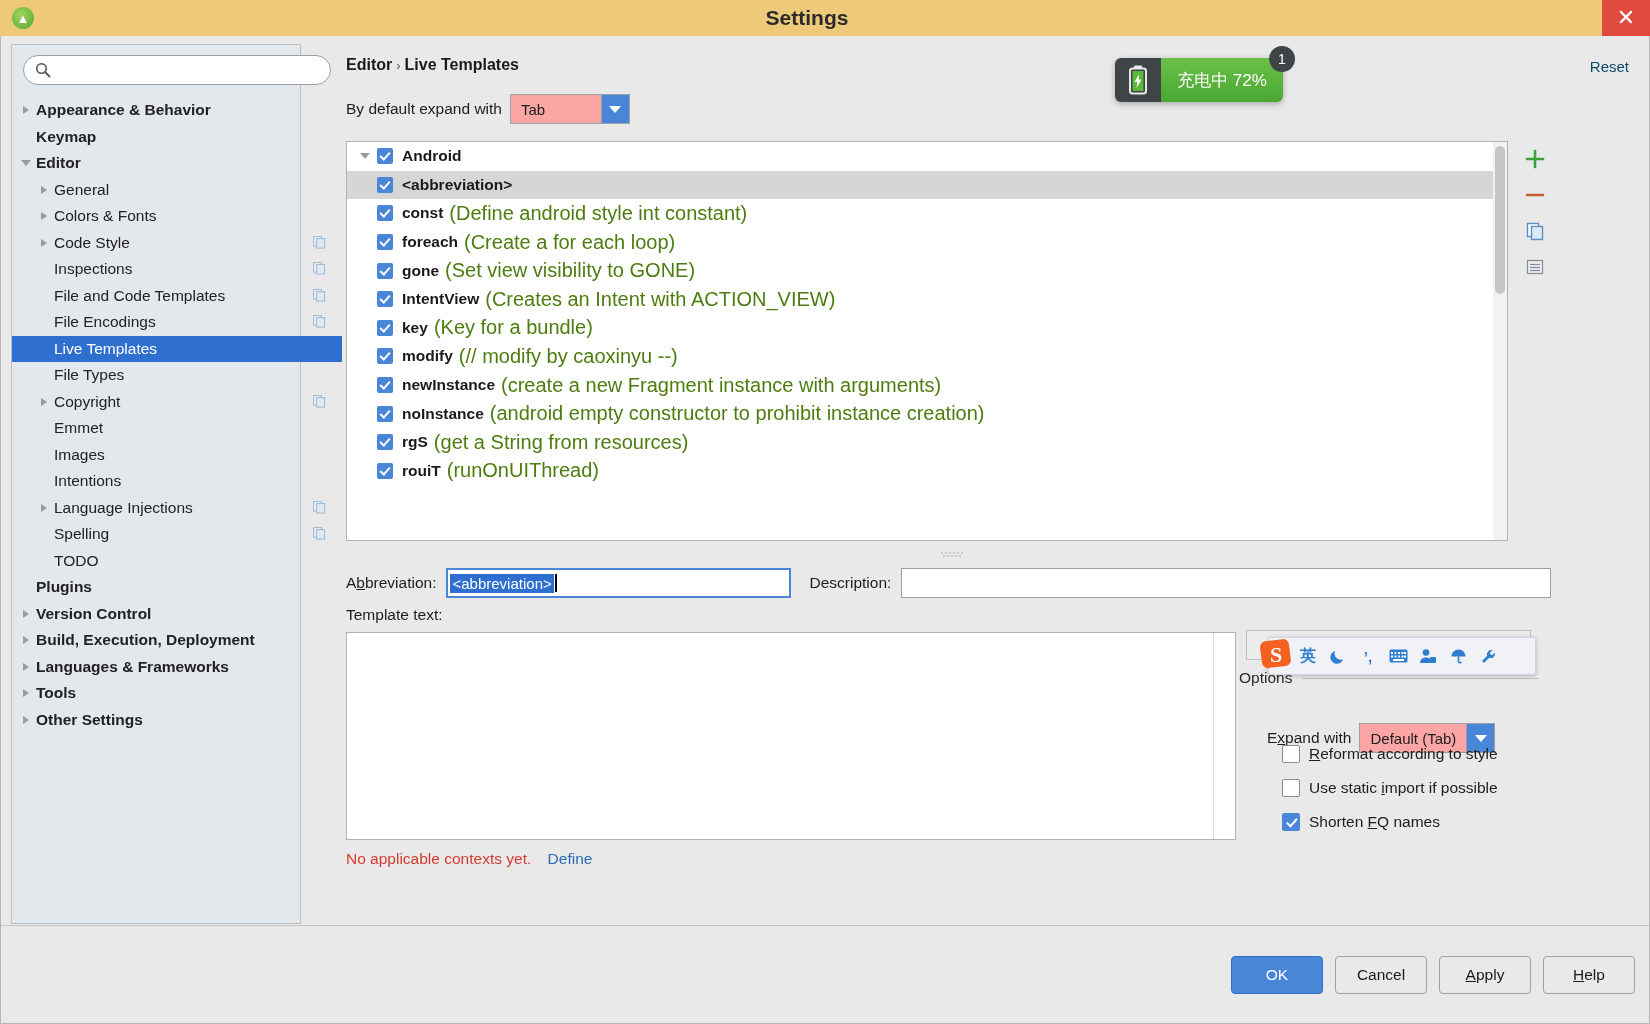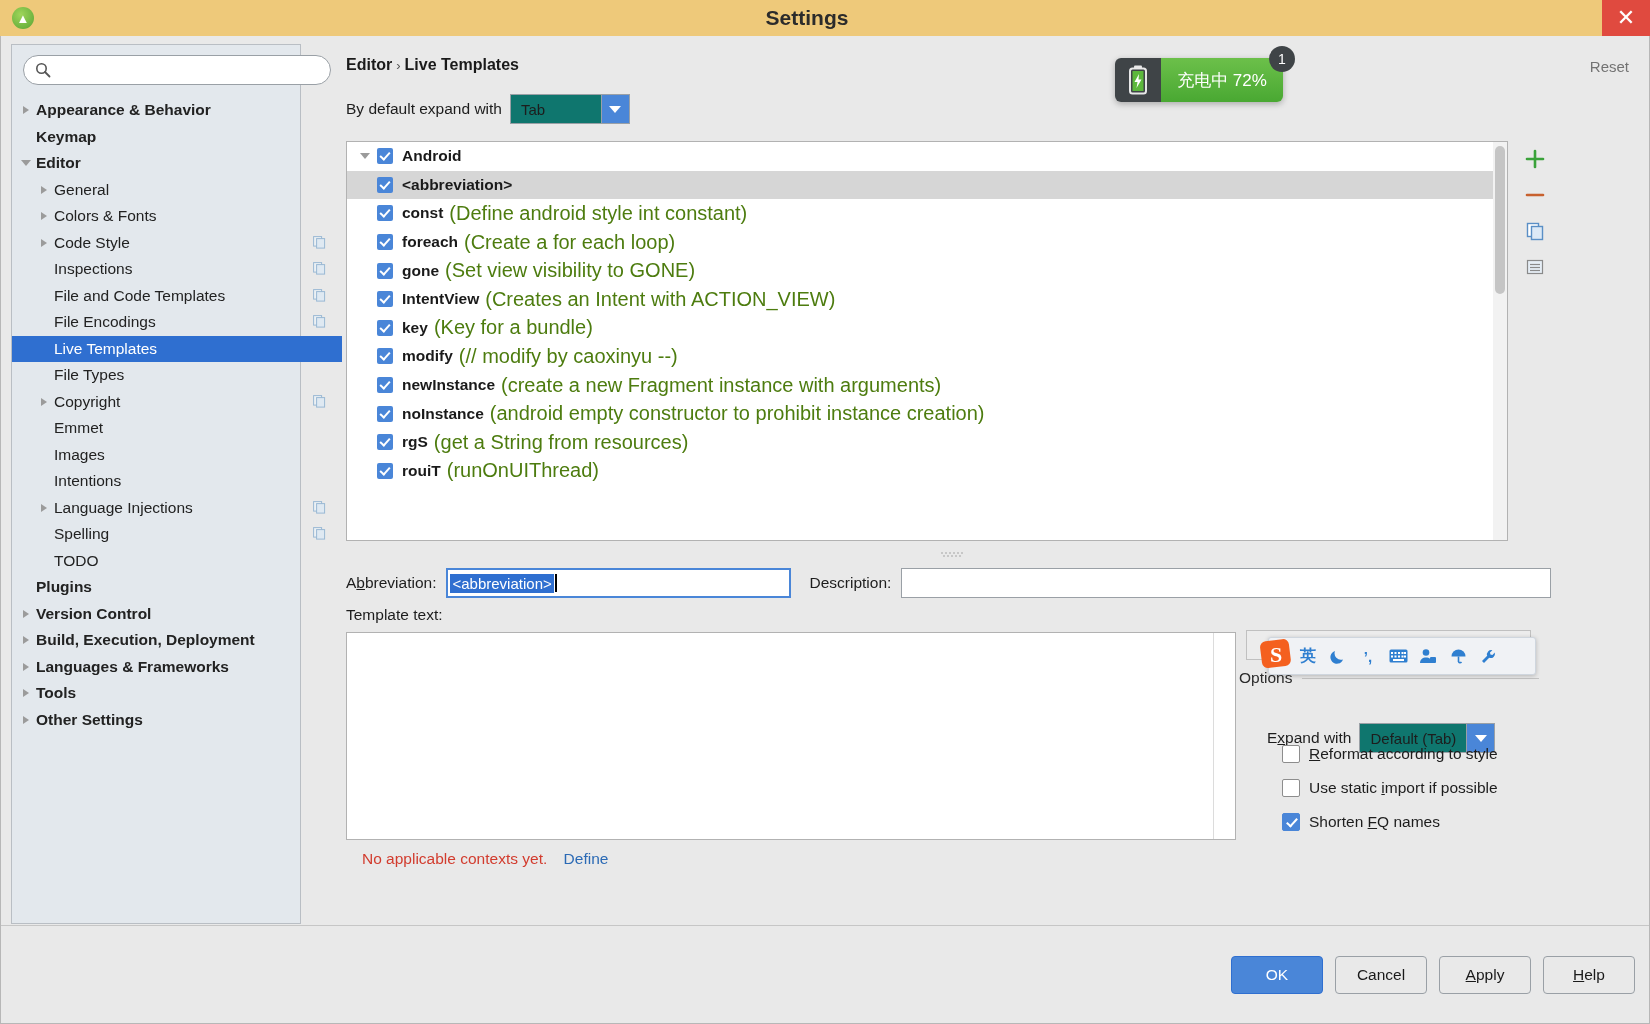--- a/index.html
+++ b/index.html
@@ -101,31 +101,31 @@
   #main {
     position: absolute; left: 340px; top: 8px; right: 10px; height: 880px;
   }
   #breadcrumb {
     position: absolute; left: 5px; top: 12px;
     font-size: 16px; font-weight: bold; color: #1a1a1a;
   }
   #breadcrumb .sep { font-weight: normal; font-size: 13px; color: #555; margin: 0 4px; }
   #reset-link {
     position: absolute; right: 10px; top: 14px;
-    font-size: 15px; color: #737373; text-decoration: none; margin-left: 20px;
+    font-size: 15px; color: #0c4a6e; text-decoration: none; margin-left: 20px;
   }
 
   #expand-row {
     position: absolute; left: 5px; top: 50px;
     display: flex; align-items: center;
   }
   #expand-row .lbl { font-size: 15.5px; margin-right: 8px; }
   .combo {
     display: inline-flex; align-items: center;
-    height: 30px; border: 1px solid #9aa0a6; background: #0f766e;
+    height: 30px; border: 1px solid #9aa0a6; background: #fca5a5;
   }
   .combo .val {
     padding: 0 10px; font-size: 15px; min-width: 90px;
   }
   .combo .btn {
     width: 28px; height: 28px; background: #4a86d8;
     display: flex; align-items: center; justify-content: center;
     border-left: 1px solid #9aa0a6;
   }
   .combo .btn i {
@@ -212,21 +212,21 @@
   
   #tt-label { position: absolute; left: 5px; top: 562px; font-size: 15.5px; }
   #tt-box {
     position: absolute; left: 5px; top: 588px; width: 890px; height: 208px;
     background: #fff; border: 1px solid #b2b2b2;
   }
   #tt-scroll {
     position: absolute; right: 0; top: 0; width: 22px; height: 100%;
     background: #fff; border-left: 1px solid #dcdcdc;
   }
-  #ctx-row { position: absolute; left: 5px; top: 806px; font-size: 15.5px; margin-left: 16px; }
+  #ctx-row { position: absolute; left: 5px; top: 806px; font-size: 15.5px; }
   #ctx-msg { color: #d23c2e; }
   #ctx-define { color: #2b6ab5; margin-left: 12px; }
 
   
   #editvars-btn {
     position: absolute; left: 905px; top: 586px; width: 285px; height: 30px;
     border: 1px solid #c0c0c0; background: #ececec;
     display: flex; align-items: center; justify-content: center;
     color: #9b9b9b; font-size: 15.5px;
   }

